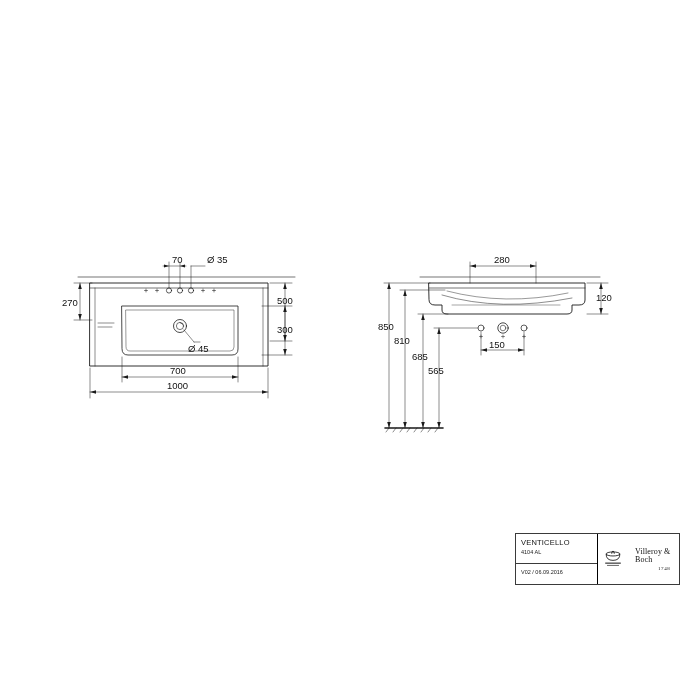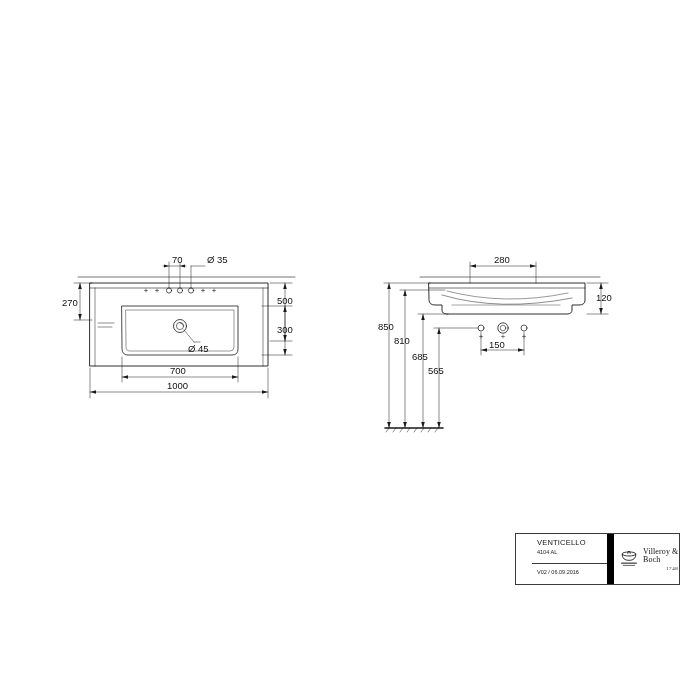--- a/index.html
+++ b/index.html
@@ -40,24 +40,23 @@
     height: 52px;
     border: 1px solid #3a3a3a;
     box-sizing: border-box;
     display: flex;
     flex-direction: row;
     background: #fff;
   }
   #tb-left {
     width: 82px;
     box-sizing: border-box;
-    border-right: 7px solid #000000;
+    border-right: 1px solid #000000;
     display: flex;
     flex-direction: column;
-    margin-left: 16px;
   }
   #tb-left .row1 {
     flex: 0 0 30px;
     box-sizing: border-box;
     border-bottom: 1px solid #3a3a3a;
     padding: 4px 0 0 5px;
   }
   #tb-left .row2 {
     flex: 1 1 auto;
     padding: 4px 0 0 5px;
@@ -86,21 +85,21 @@
     position: relative;
     display: flex;
     align-items: center;
     justify-content: flex-start;
     padding-left: 4px;
   }
   .brand-wrap {
     display: flex;
     flex-direction: row;
     align-items: center;
-    gap: 3px;
+    gap: 11px;
   }
   .brand-mark {
     width: 22px;
     height: 22px;
     position: relative;
     flex: 0 0 auto;
   }
   .brand-names {
     display: flex;
     flex-direction: column;

